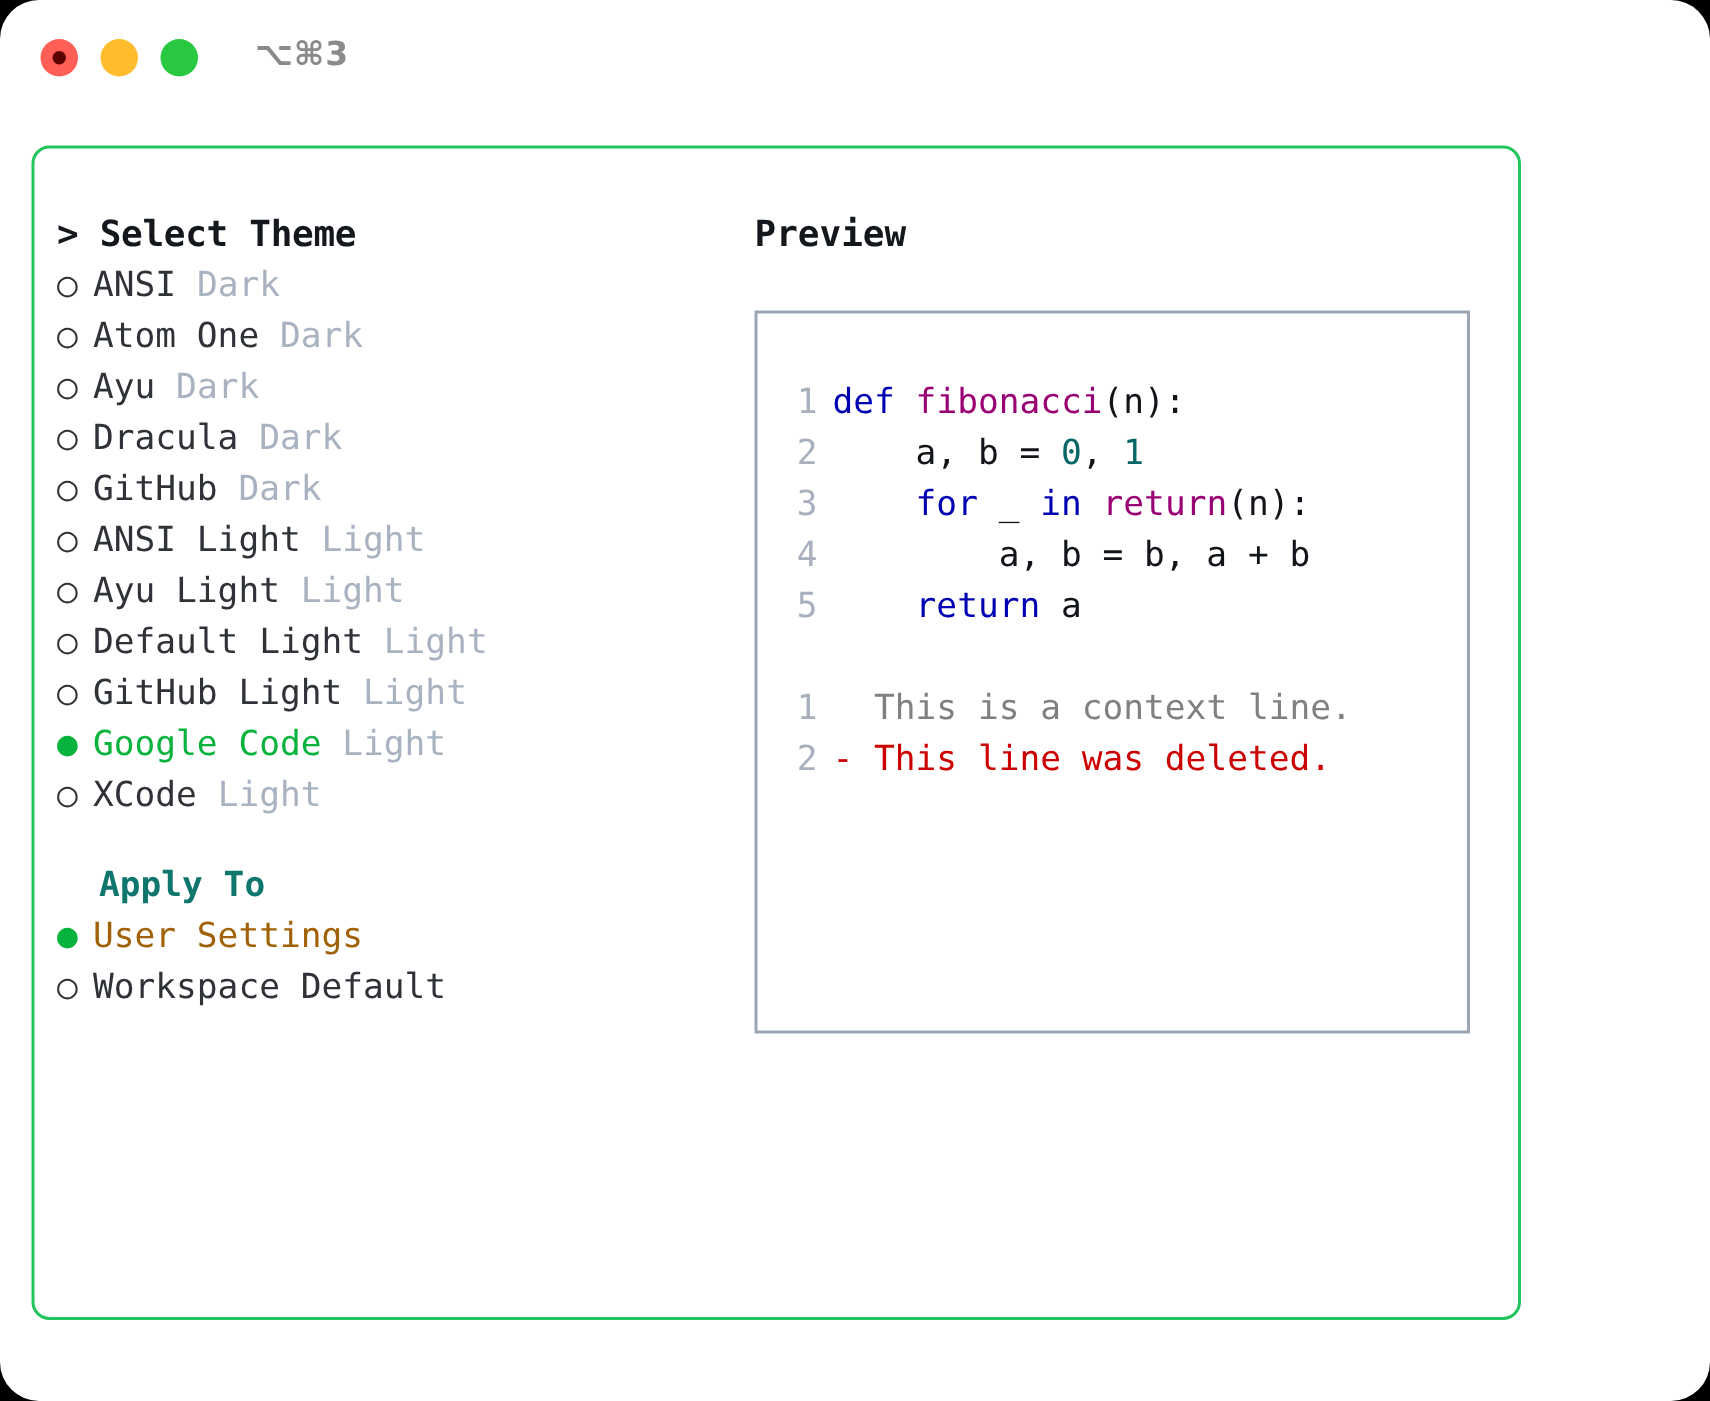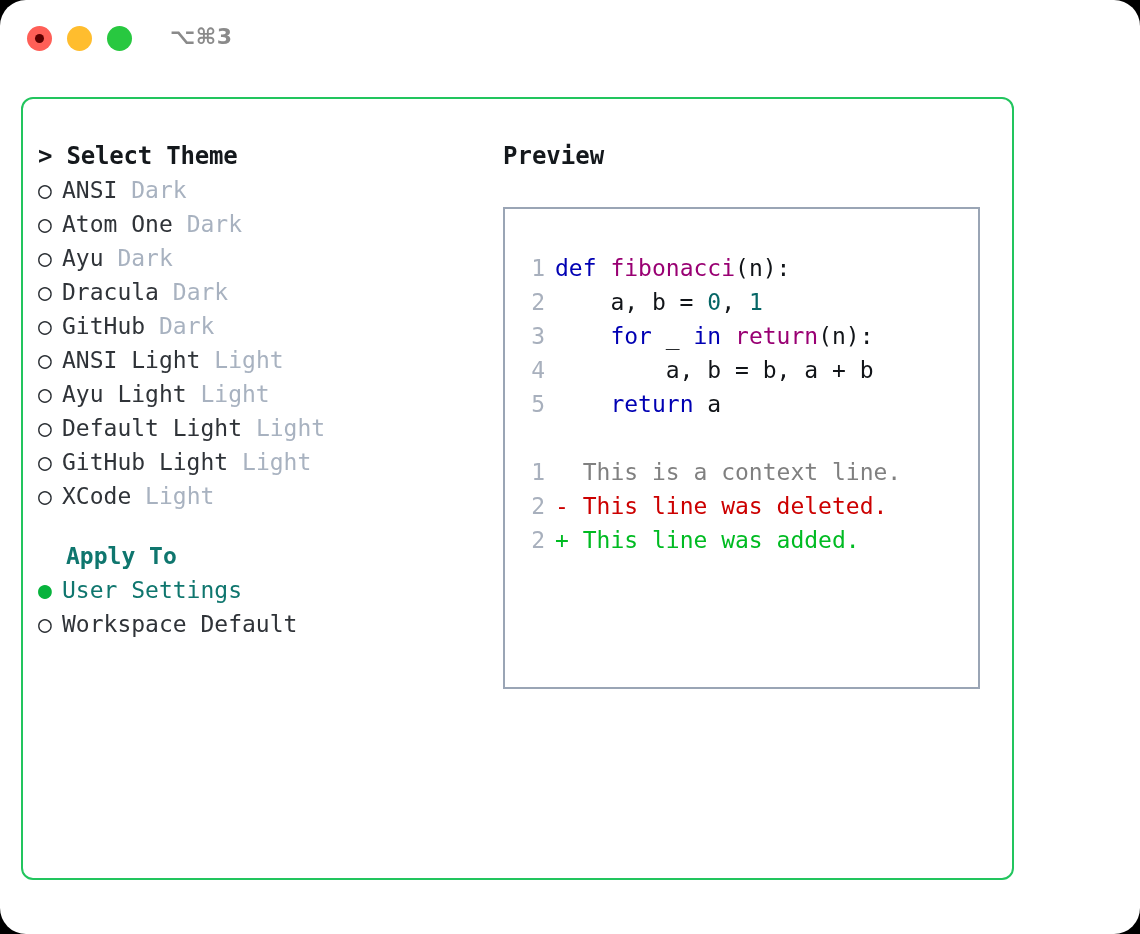--- a/index.html
+++ b/index.html
@@ -113,21 +113,21 @@
     color: #a8b2c0;
   }
 
   #apply-to-label {
     padding-left: 28px;
     font-size: 23px;
     font-weight: 700;
     color: #0f766e;
   }
   .apply-name { color: #2f3338; }
-  .apply-row.selected .apply-name { color: #0f766e; }
+  .apply-row.selected .apply-name { color: #a16207; }
 
   #hint {
     margin-top: 28px;
     font-size: 23px;
     line-height: 34px;
     color: #a8b2c0;
     width: 410px;
     white-space: pre-wrap;
   }
   .spacer-26 { height: 26px; }
@@ -205,20 +205,21 @@
       <div id="theme-list">
           <div class="row theme-row"><span class="bullet">○</span><span class="theme-name">ANSI</span><span> </span><span class="theme-kind">Dark</span></div>
           <div class="row theme-row"><span class="bullet">○</span><span class="theme-name">Atom One</span><span> </span><span class="theme-kind">Dark</span></div>
           <div class="row theme-row"><span class="bullet">○</span><span class="theme-name">Ayu</span><span> </span><span class="theme-kind">Dark</span></div>
           <div class="row theme-row"><span class="bullet">○</span><span class="theme-name">Dracula</span><span> </span><span class="theme-kind">Dark</span></div>
           <div class="row theme-row"><span class="bullet">○</span><span class="theme-name">GitHub</span><span> </span><span class="theme-kind">Dark</span></div>
           <div class="row theme-row"><span class="bullet">○</span><span class="theme-name">ANSI Light</span><span> </span><span class="theme-kind">Light</span></div>
           <div class="row theme-row"><span class="bullet">○</span><span class="theme-name">Ayu Light</span><span> </span><span class="theme-kind">Light</span></div>
           <div class="row theme-row"><span class="bullet">○</span><span class="theme-name">Default Light</span><span> </span><span class="theme-kind">Light</span></div>
           <div class="row theme-row"><span class="bullet">○</span><span class="theme-name">GitHub Light</span><span> </span><span class="theme-kind">Light</span></div>
+          <div class="row theme-row selected"><span class="bullet sel">●</span><span class="theme-name">Google Code</span><span> </span><span class="theme-kind">Light</span></div>
           <div class="row theme-row"><span class="bullet">○</span><span class="theme-name">XCode</span><span> </span><span class="theme-kind">Light</span></div>
         </div>
 
       <div class="spacer-26"></div>
 
       <div class="row" id="apply-to-label">Apply To</div>
       <div id="apply-list">
           <div class="row apply-row selected"><span class="bullet sel">●</span><span class="apply-name">User Settings</span></div>
           <div class="row apply-row"><span class="bullet">○</span><span class="apply-name">Workspace Default</span></div>
         </div>
@@ -230,19 +231,18 @@
       <div id="preview-box">
         <div id="code-area">
             <div class="code-line"><span class="lineno">1</span><span class="codetext"><span class="tok-kw">def</span><span class="tok-plain"> </span><span class="tok-fn">fibonacci</span><span class="tok-punc">(n):</span></span></div>
             <div class="code-line"><span class="lineno">2</span><span class="codetext"><span class="tok-plain">    a, b = </span><span class="tok-num">0</span><span class="tok-plain">, </span><span class="tok-num">1</span></span></div>
             <div class="code-line"><span class="lineno">3</span><span class="codetext"><span class="tok-plain">    </span><span class="tok-kw">for</span><span class="tok-plain"> _ </span><span class="tok-kw">in</span><span class="tok-plain"> </span><span class="tok-fn">return</span><span class="tok-punc">(n):</span></span></div>
             <div class="code-line"><span class="lineno">4</span><span class="codetext"><span class="tok-plain">        a, b = b, a + b</span></span></div>
             <div class="code-line"><span class="lineno">5</span><span class="codetext"><span class="tok-plain">    </span><span class="tok-kw">return</span><span class="tok-plain"> a</span></span></div>
             <div class="blank-line"></div>
             <div class="code-line"><span class="lineno">1</span><span class="codetext diff-ctx"><span>  </span><span>This is a context line.</span></span></div>
             <div class="code-line"><span class="lineno">2</span><span class="codetext diff-del"><span>- </span><span>This line was deleted.</span></span></div>
-            <div class="code-line"><span class="lineno">2</span><span class="codetext diff-add"><span>+ </span><span>This line was added.</span></span></div>
           </div>
       </div>
     </div>
 
   </div>
 </div>
 
 </body></html>

